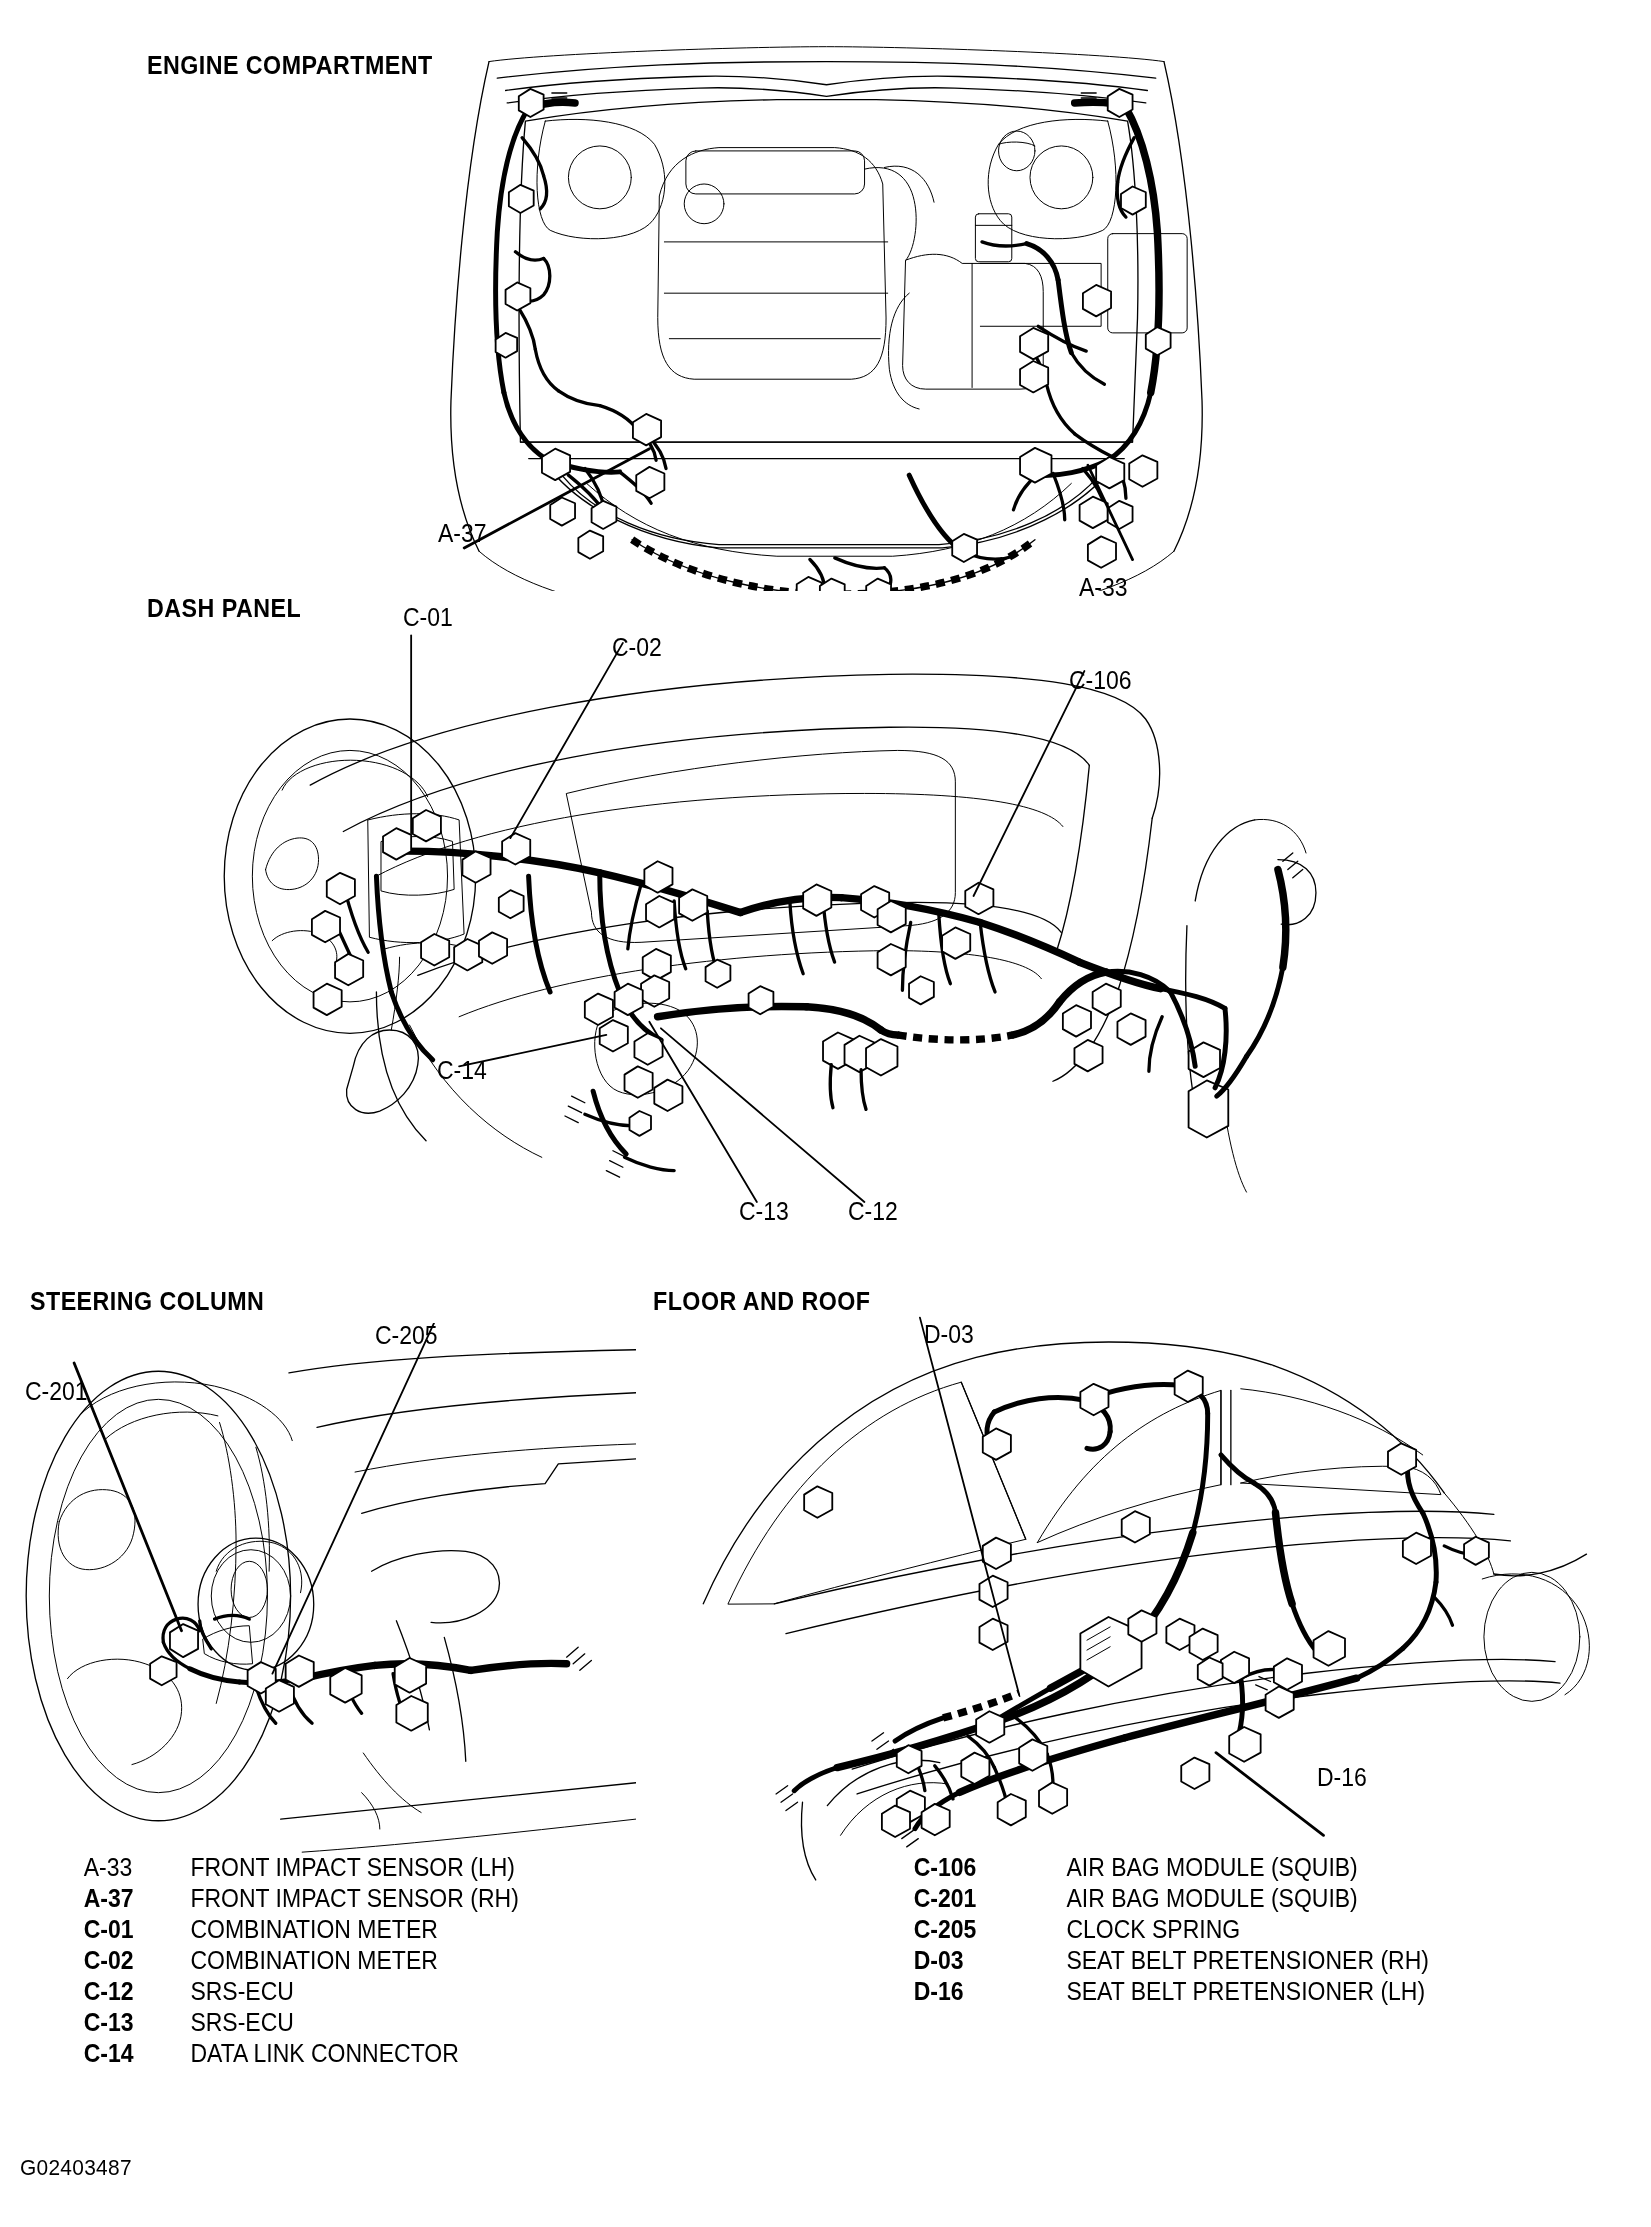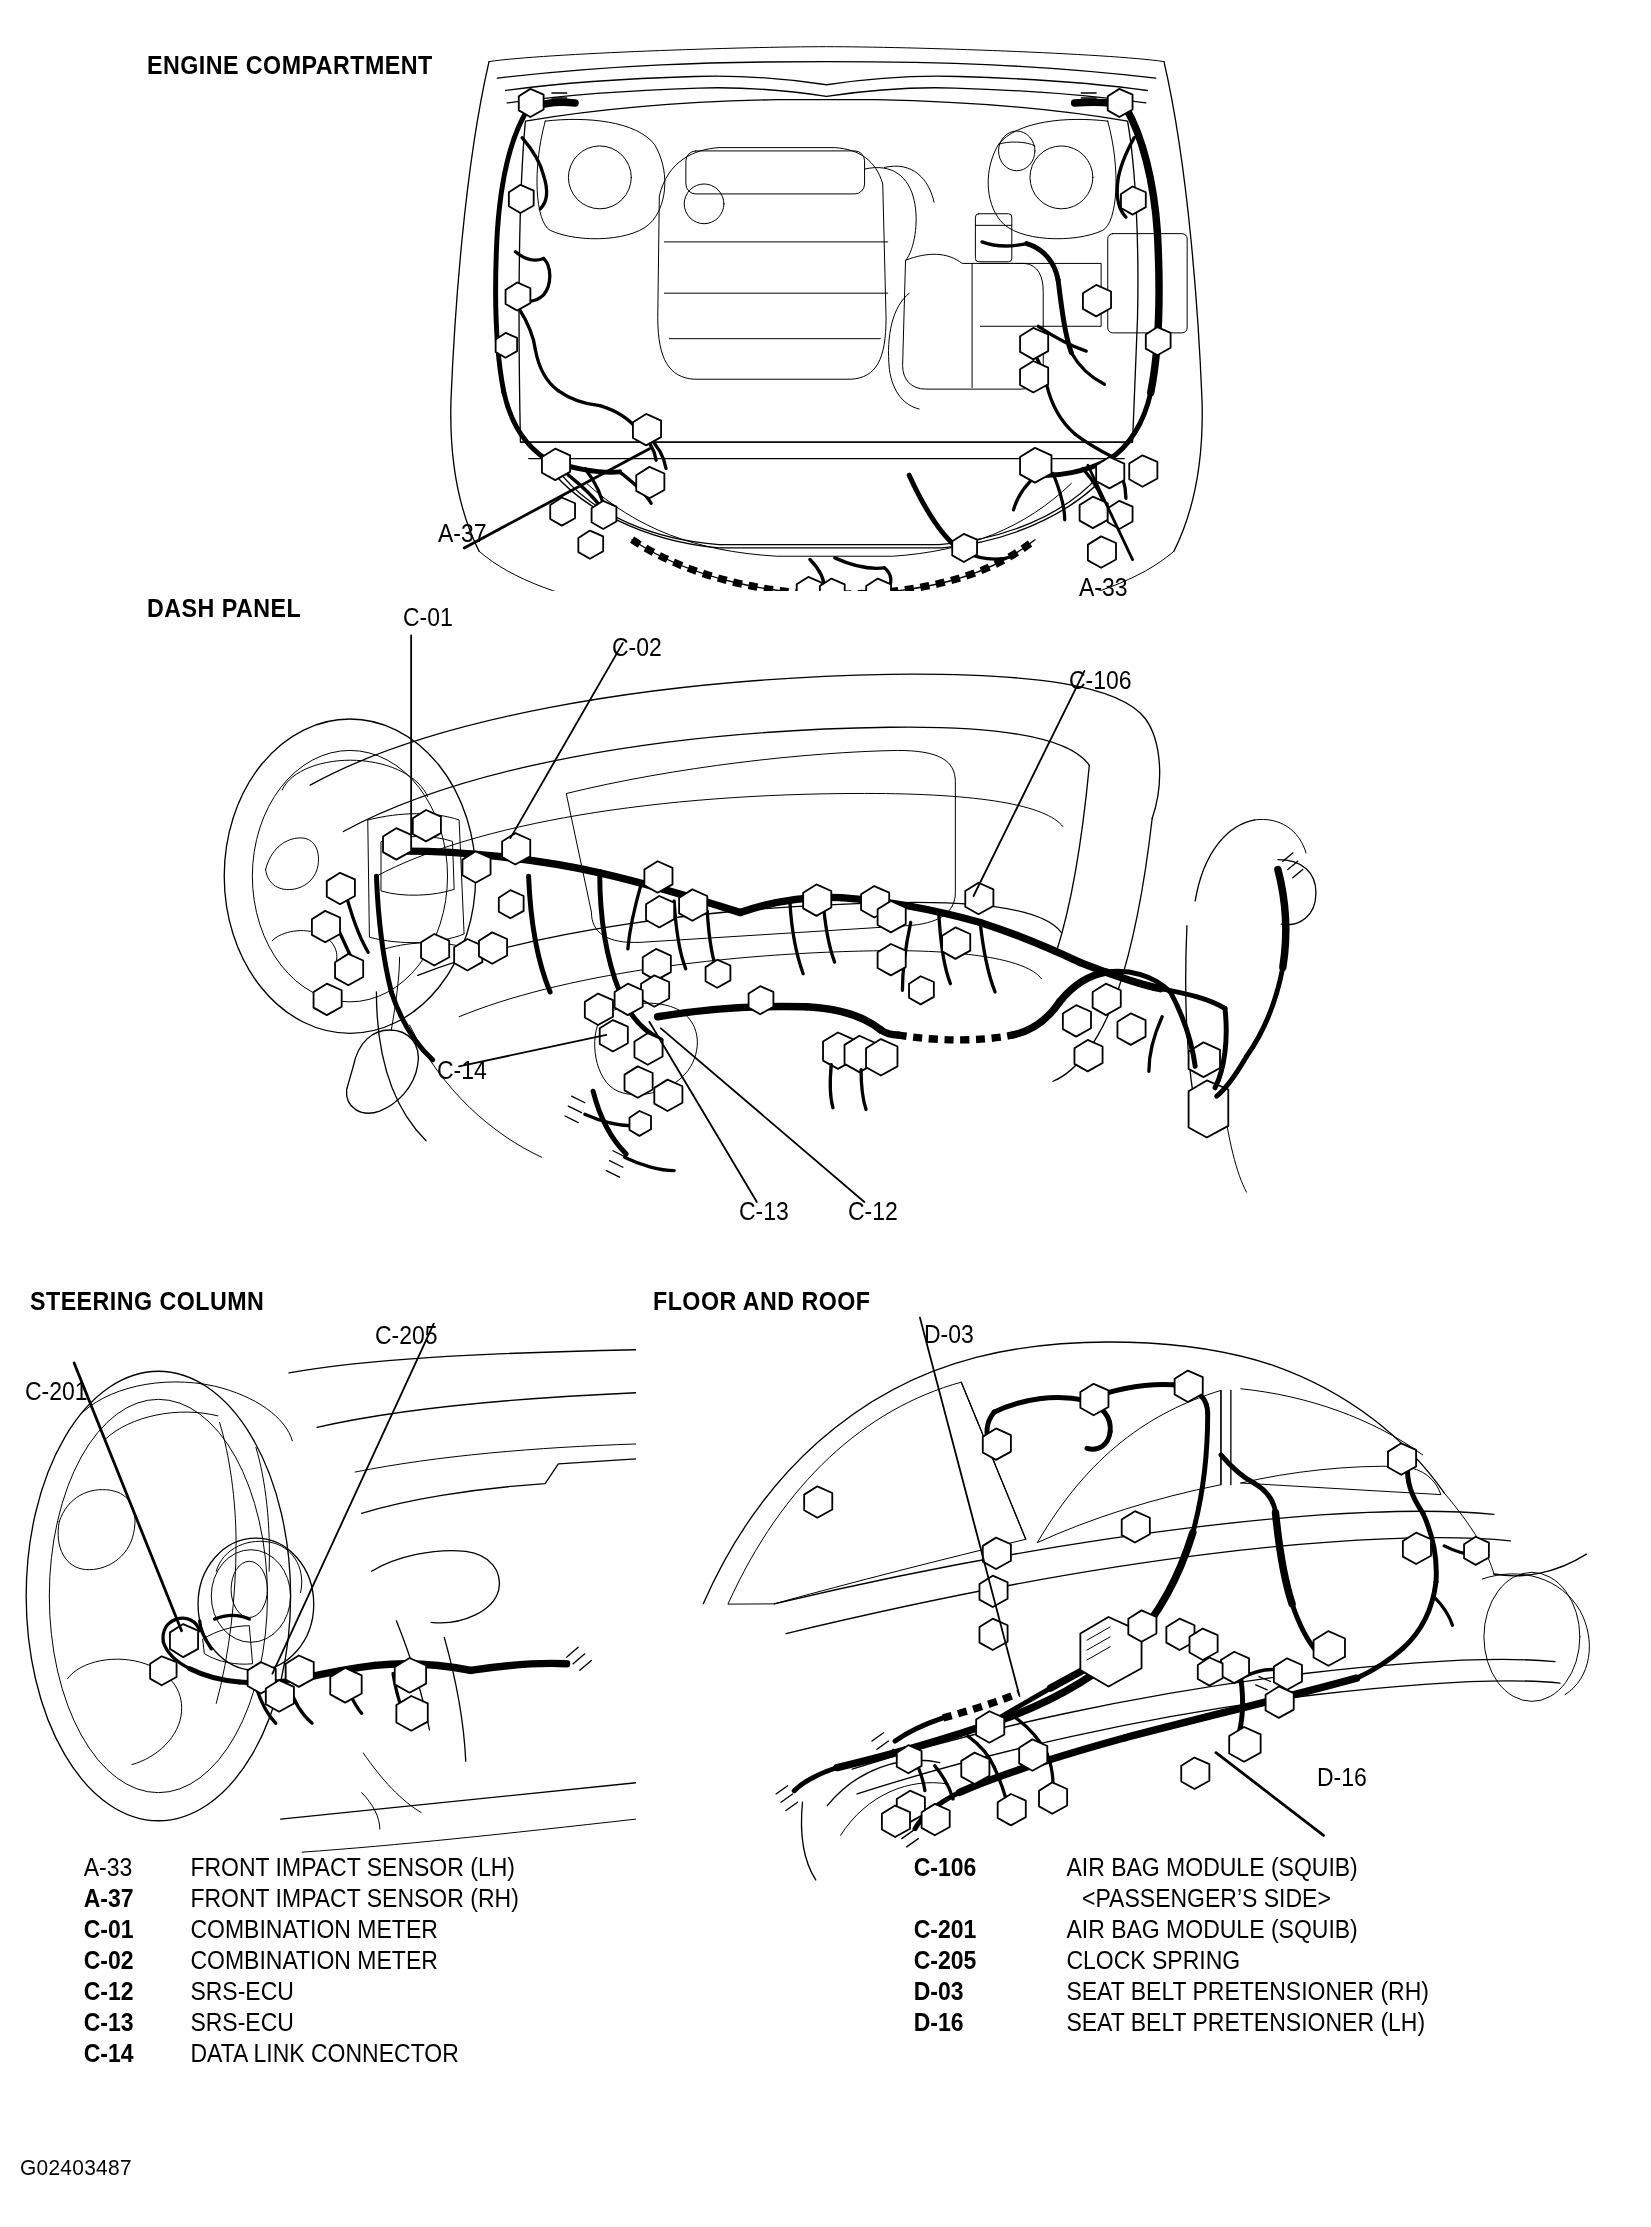--- a/index.html
+++ b/index.html
@@ -626,24 +626,20 @@
         <span class="leg-desc">DATA LINK CONNECTOR</span>
       </div>
     </div>
 
     <div class="legend-col" id="legend-right">
       <div class="leg-row">
         <span class="leg-code bold">C-106</span>
         <span class="leg-desc">AIR BAG MODULE (SQUIB)</span>
       </div>
       <div class="leg-row">
-        <span class="leg-code bold"></span>
-        <span class="leg-desc cont">&lt;PASSENGER’S SIDE&gt;</span>
-      </div>
-      <div class="leg-row">
         <span class="leg-code bold">C-201</span>
         <span class="leg-desc">AIR BAG MODULE (SQUIB)</span>
       </div>
       <div class="leg-row">
         <span class="leg-code bold">C-205</span>
         <span class="leg-desc">CLOCK SPRING</span>
       </div>
       <div class="leg-row">
         <span class="leg-code bold">D-03</span>
         <span class="leg-desc">SEAT BELT PRETENSIONER (RH)</span>

